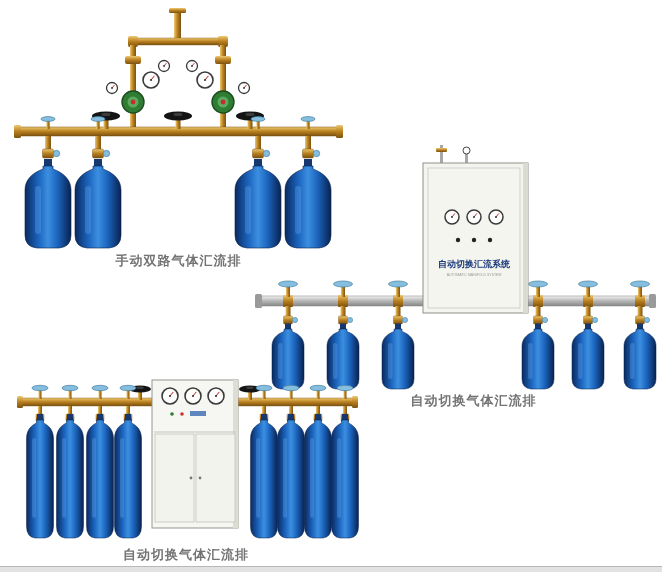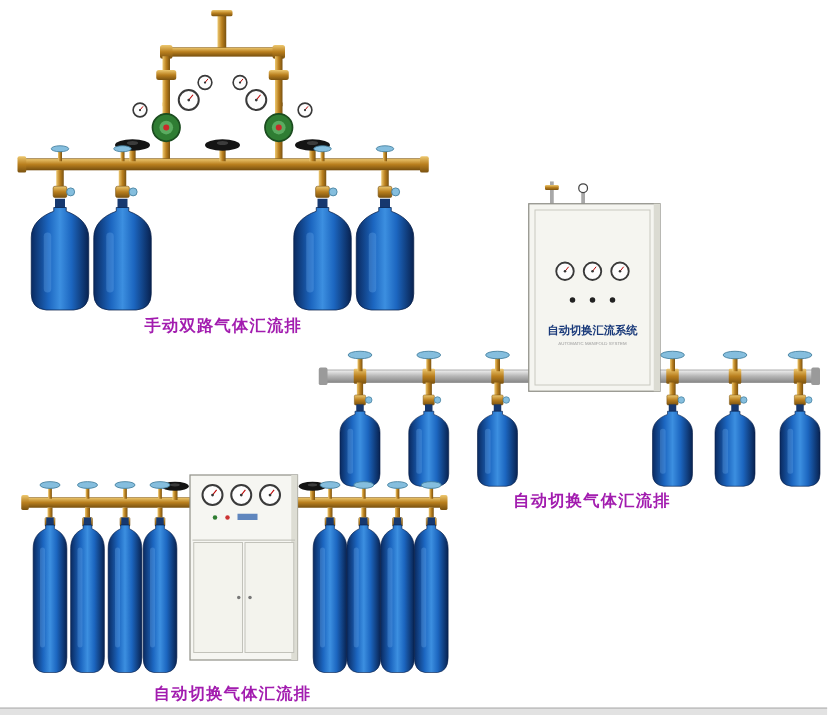--- a/index.html
+++ b/index.html
@@ -8,21 +8,21 @@
     background:#ffffff; overflow:hidden;
     font-family:"Liberation Sans", sans-serif;
   }
   figure.product { position:absolute; margin:0; padding:0; }
   .p1 { left:6px;   top:8px;   width:345px; }
   .p2 { left:253px; top:145px; width:405px; }
   .p3 { left:12px;  top:376px; width:348px; }
   figcaption.caption {
     text-align:center;
     font-weight:bold; font-size:13px; letter-spacing:1px;
-    color:#a21caf; margin-top:2px;
+    color:#737373; margin-top:2px;
     font-family:"Liberation Sans", sans-serif;
   }
   .p2 figcaption.caption { transform:translateX(18px); }
   .footer-rule {
     position:absolute; left:0; right:0; bottom:0; height:5px;
     background:#e2e2e2; border-top:1px solid #b8b8b8;
   }
   svg { display:block; }
   svg text { font-family:"Liberation Sans", sans-serif; }
 </style>

